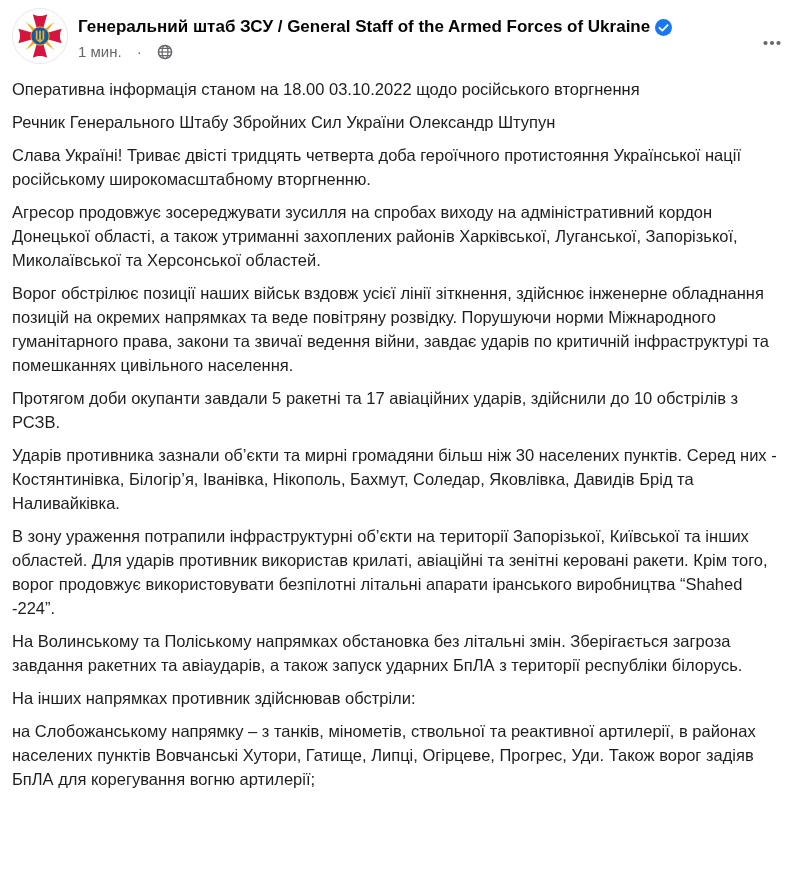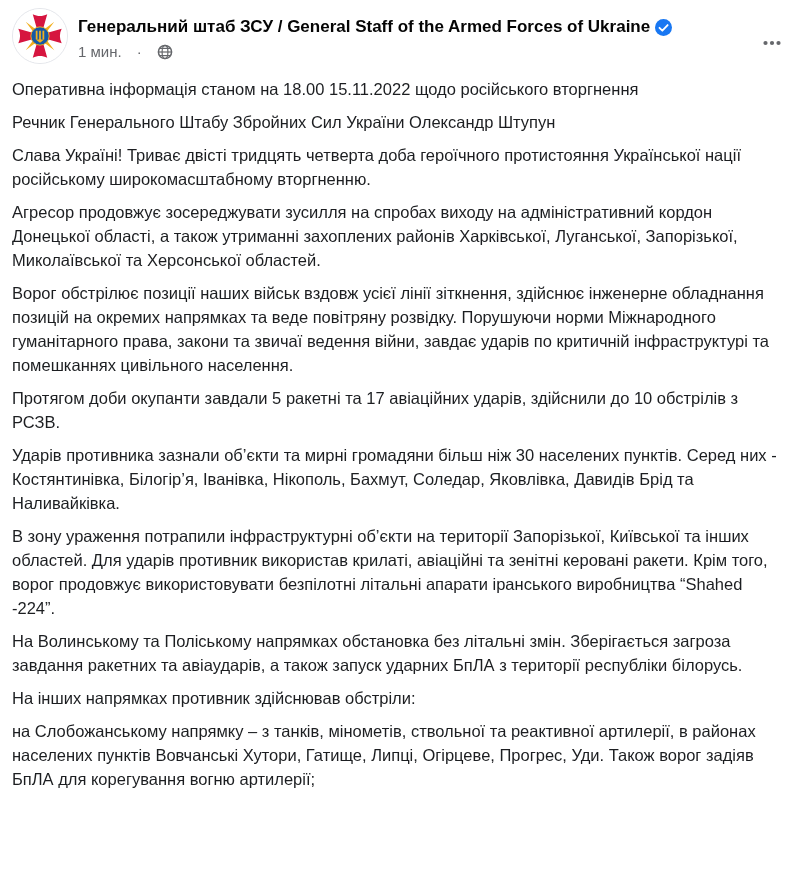--- a/index.html
+++ b/index.html
@@ -147,21 +147,21 @@
         <circle cx="4.5" cy="11" r="2.1"></circle>
         <circle cx="11" cy="11" r="2.1"></circle>
         <circle cx="17.5" cy="11" r="2.1"></circle>
       </svg>
     </span>
   </div>
 
 </div>
 
 <article class="post-body" id="post-body">
-    <p>Оперативна інформація станом на 18.00 15.11.2022 щодо російського вторгнення</p>
+    <p>Оперативна інформація станом на 18.00 03.10.2022 щодо російського вторгнення</p>
     <p>Речник Генерального Штабу Збройних Сил України Олександр Штупун</p>
     <p>Слава Україні! Триває двісті тридцять четверта доба героїчного протистояння Української нації російському широкомасштабному вторгненню.</p>
     <p>Агресор продовжує зосереджувати зусилля на спробах виходу на адміністративний кордон Донецької області, а також утриманні захоплених районів Харківської, Луганської, Запорізької, Миколаївської та Херсонської областей.</p>
     <p>Ворог обстрілює позиції наших військ вздовж усієї лінії зіткнення, здійснює інженерне обладнання позицій на окремих напрямках та веде повітряну розвідку. Порушуючи норми Міжнародного гуманітарного права, закони та звичаї ведення війни, завдає ударів по критичній інфраструктурі та помешканнях цивільного населення.</p>
     <p>Протягом доби окупанти завдали 5 ракетні та 17 авіаційних ударів, здійснили до 10 обстрілів з РСЗВ.</p>
     <p>Ударів противника зазнали об’єкти та мирні громадяни більш ніж 30 населених пунктів. Серед них - Костянтинівка, Білогір’я, Іванівка, Нікополь, Бахмут, Соледар, Яковлівка, Давидів Брід та Наливайківка.</p>
     <p>В зону ураження потрапили інфраструктурні об’єкти на території Запорізької, Київської та інших областей. Для ударів противник використав крилаті, авіаційні та зенітні керовані ракети. Крім того, ворог продовжує використовувати безпілотні літальні апарати іранського виробництва “Shahed -224”.</p>
     <p>На Волинському та Поліському напрямках обстановка без літальні змін. Зберігається загроза завдання ракетних та авіаударів, а також запуск ударних БпЛА з території республіки білорусь.</p>
     <p>На інших напрямках противник здійснював обстріли:</p>
     <p>на Слобожанському напрямку – з танків, мінометів, ствольної та реактивної артилерії, в районах населених пунктів Вовчанські Хутори, Гатище, Липці, Огірцеве, Прогрес, Уди. Також ворог задіяв БпЛА для корегування вогню артилерії;</p>

